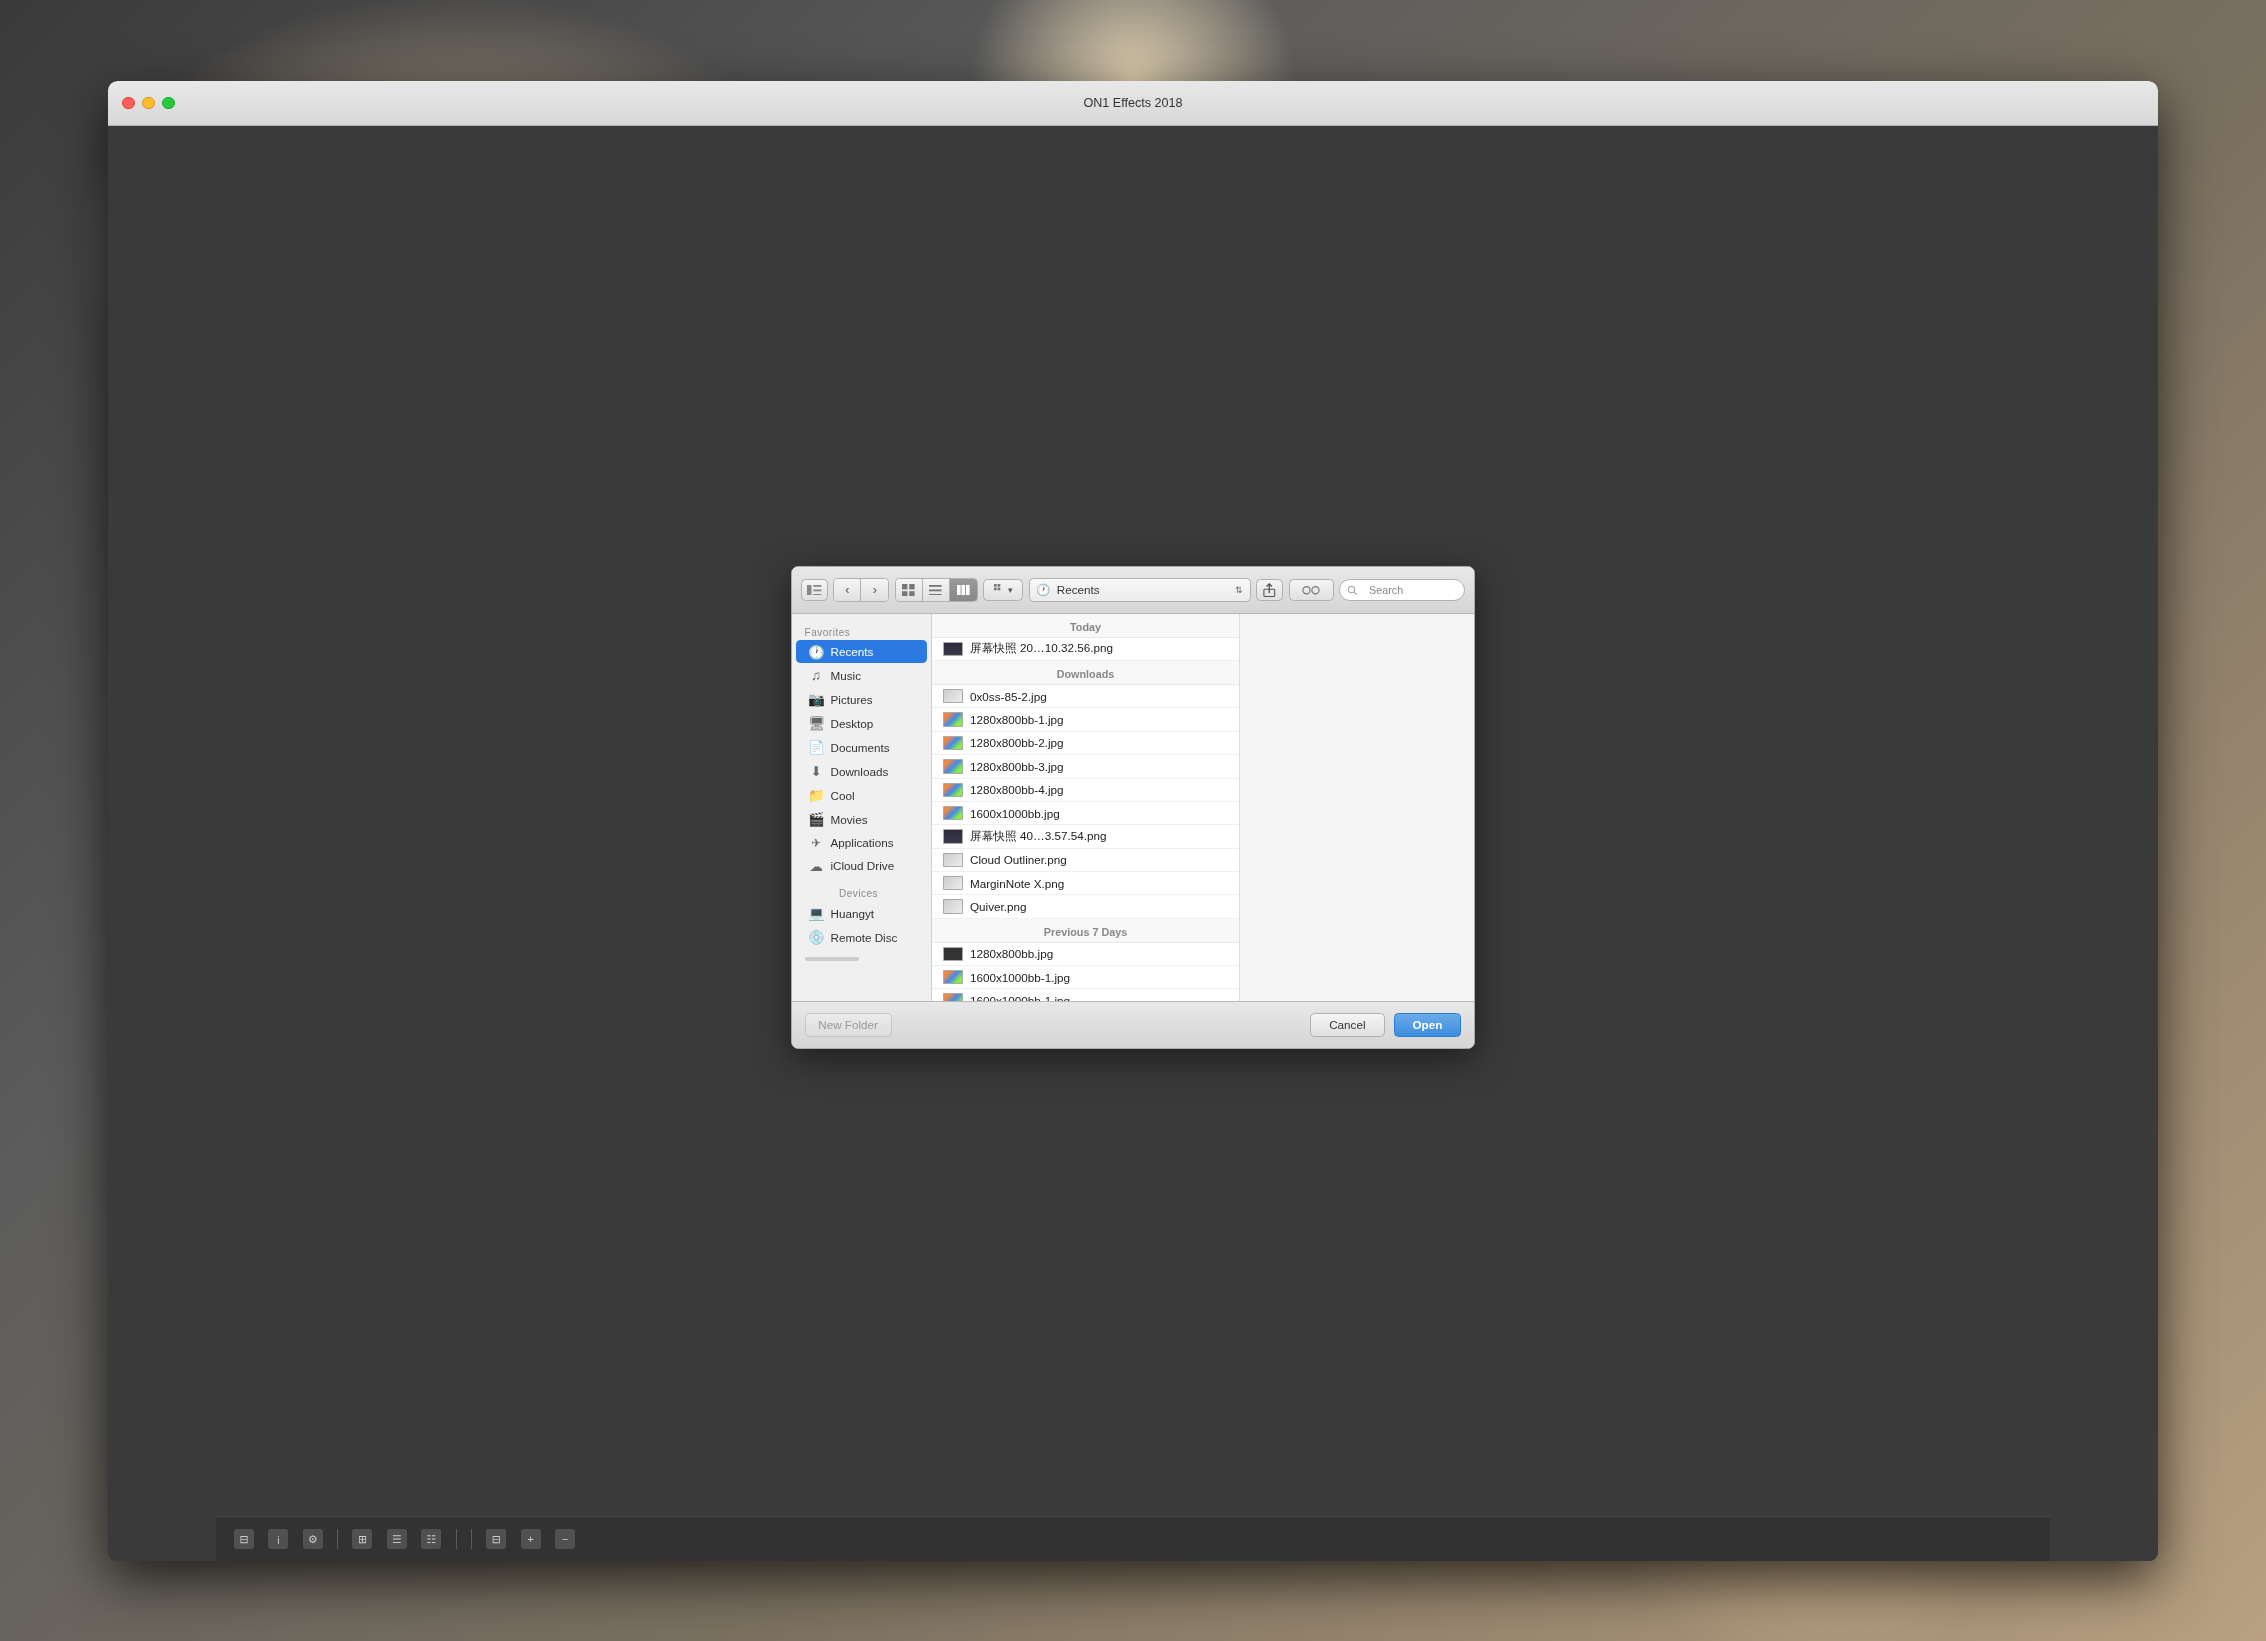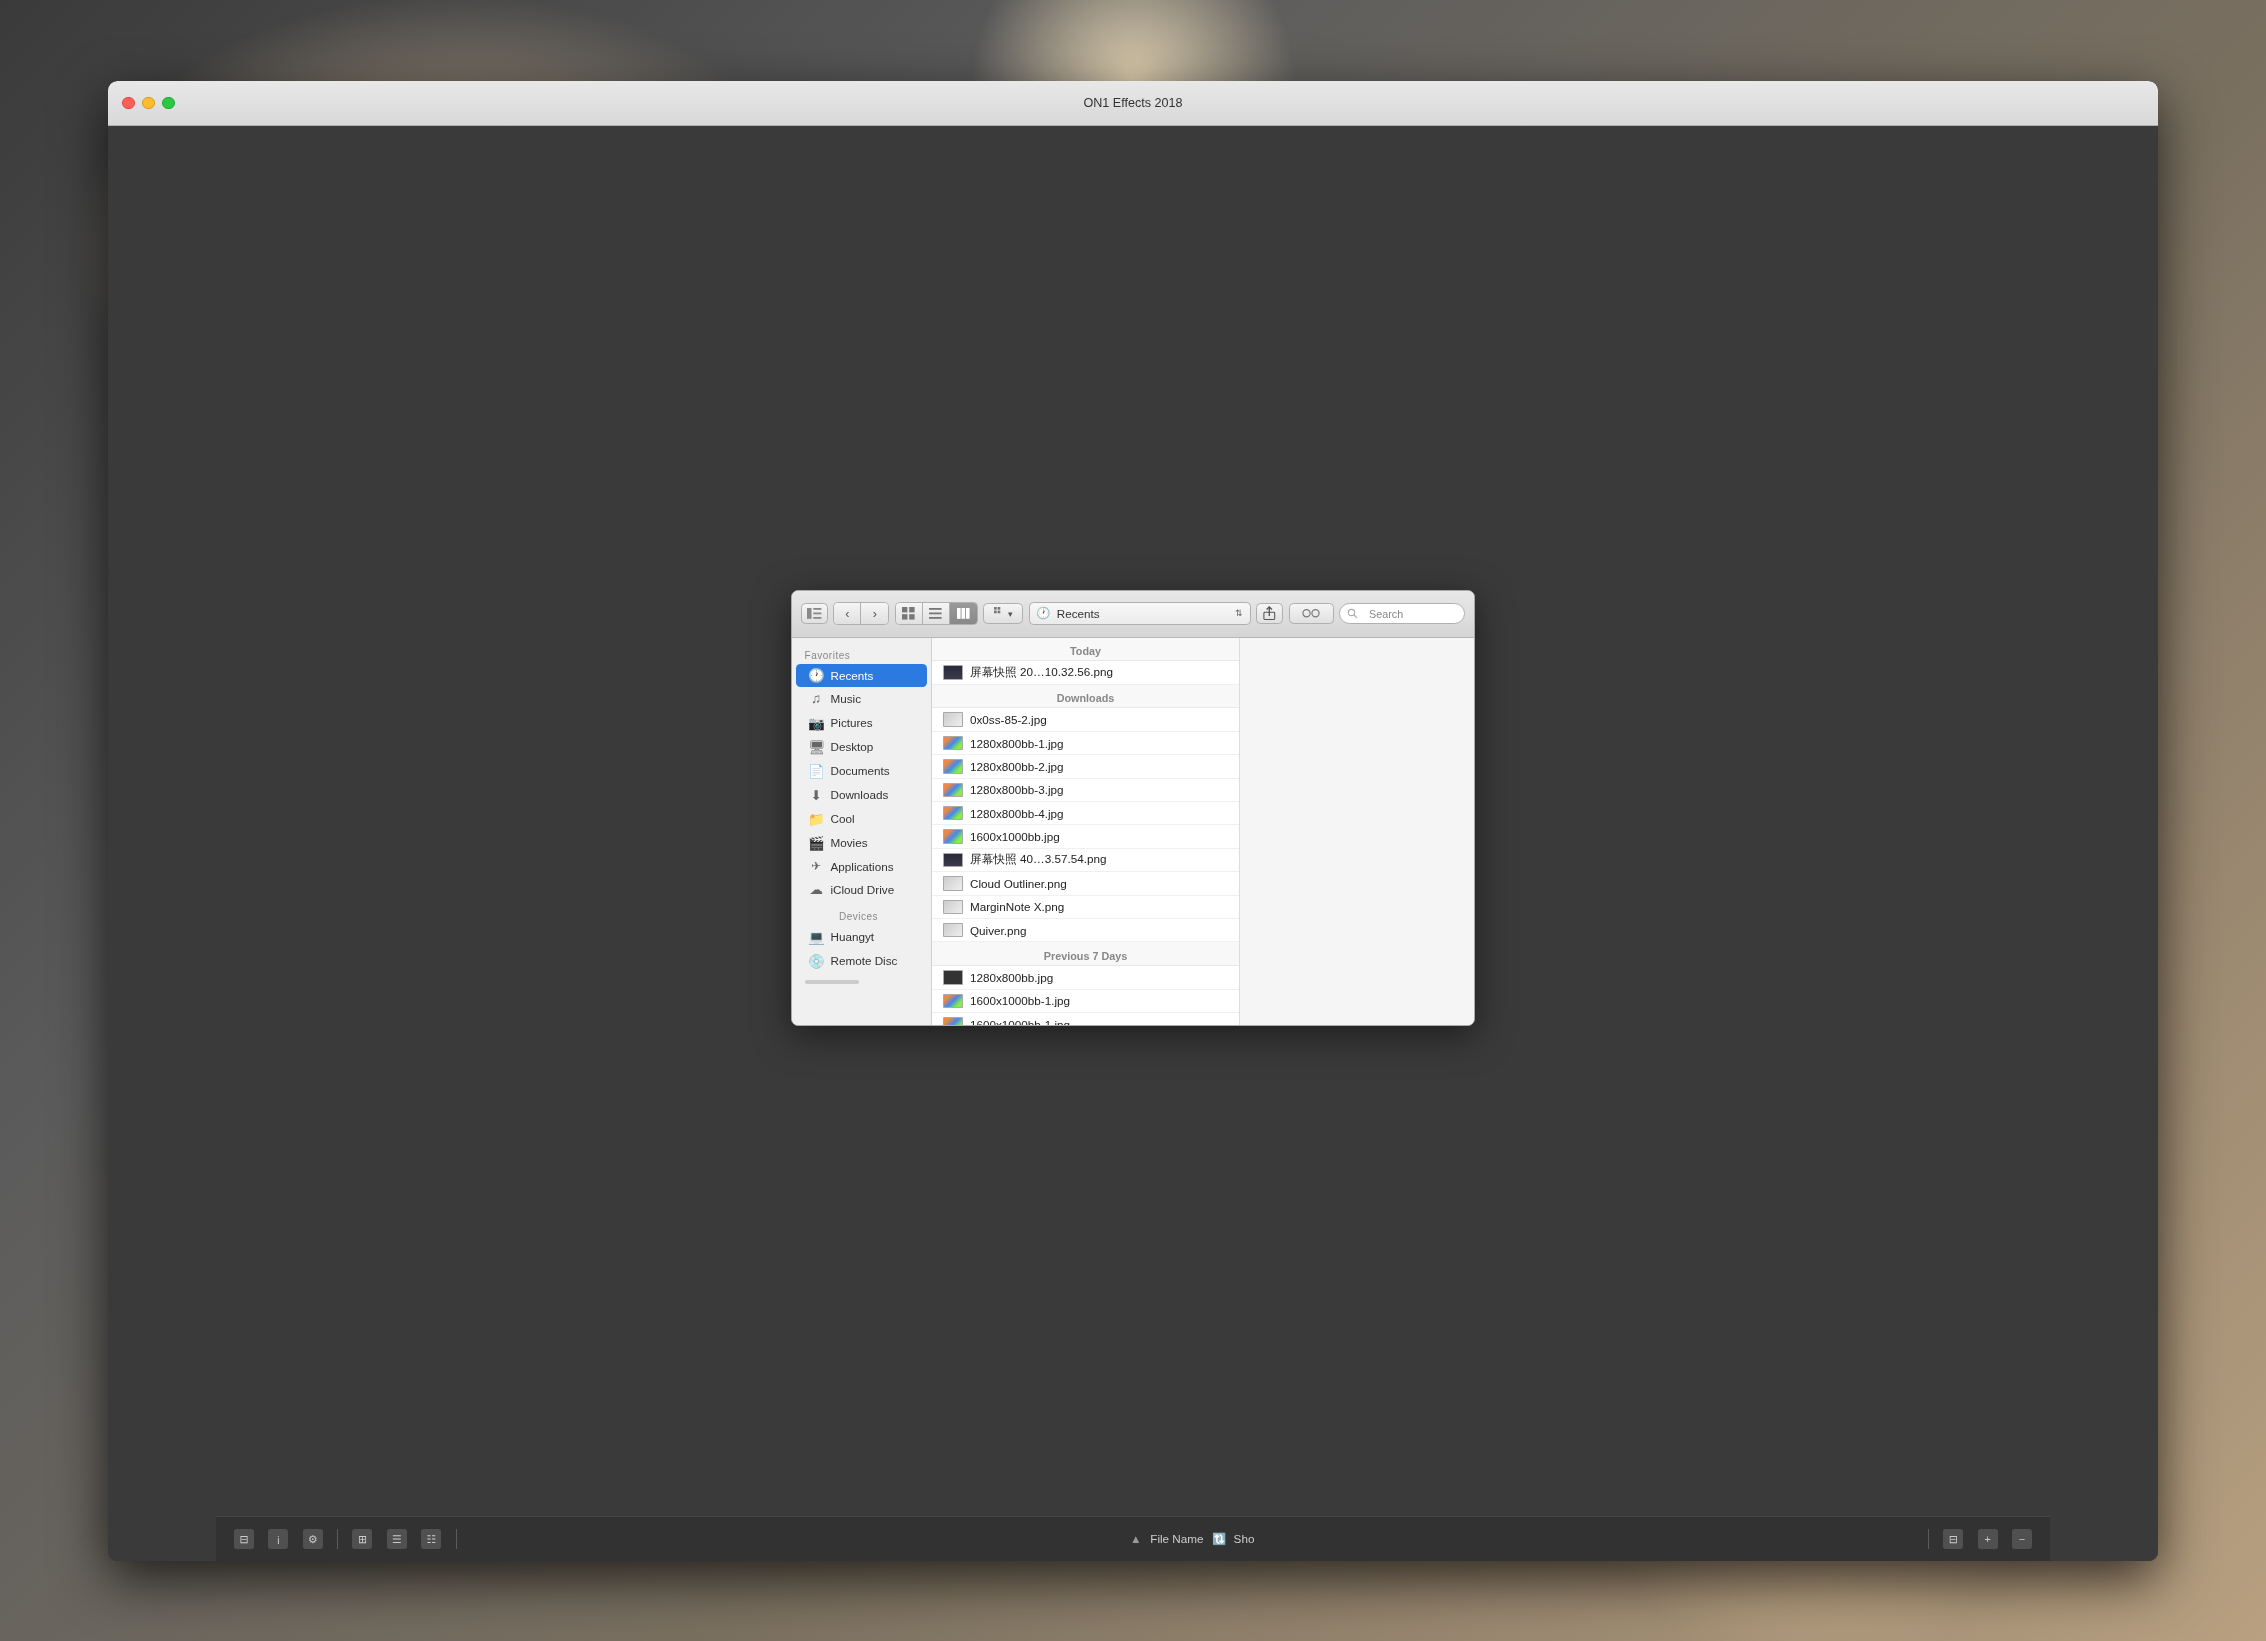--- a/index.html
+++ b/index.html
@@ -662,40 +662,41 @@
           <div class="file-item">
             <div class="file-thumb colorful"></div>
             <span class="file-name">1600x1000bb-1.jpg</span>
           </div>
 
         </div>
 
         <div class="preview-area"></div>
       </div>
 
+      <div class="dialog-footer">
+        <button class="new-folder-btn" disabled="">New Folder</button>
+        <div class="footer-actions">
+          <button class="cancel-btn">Cancel</button>
+          <button class="open-btn">Open</button>
+        </div>
+      </div>
 
     </div>
 
   </div>
 
   <div class="bottom-toolbar">
     <div class="bottom-icon">⊟</div>
     <div class="bottom-icon">ℹ</div>
     <div class="bottom-icon">⚙</div>
     <div class="bottom-separator"></div>
     <div class="bottom-icon">⊞</div>
     <div class="bottom-icon">☰</div>
     <div class="bottom-icon">☷</div>
     <div class="bottom-separator"></div>
-    <div class="bottom-filename">
-      <span style="color:#999;margin-right:5.4px;">▲</span>
-      <span>File Name</span>
-      <span style="color:#999;margin-left:5.4px;">🔃</span>
-      <span style="margin-left:3.6px;">Sho</span>
-    </div>
     <div class="bottom-separator"></div>
     <div class="bottom-icon">⊟</div>
     <div class="bottom-icon">+</div>
     <div class="bottom-icon">−</div>
   </div>
 
 </div>
 
 
 </body></html>

